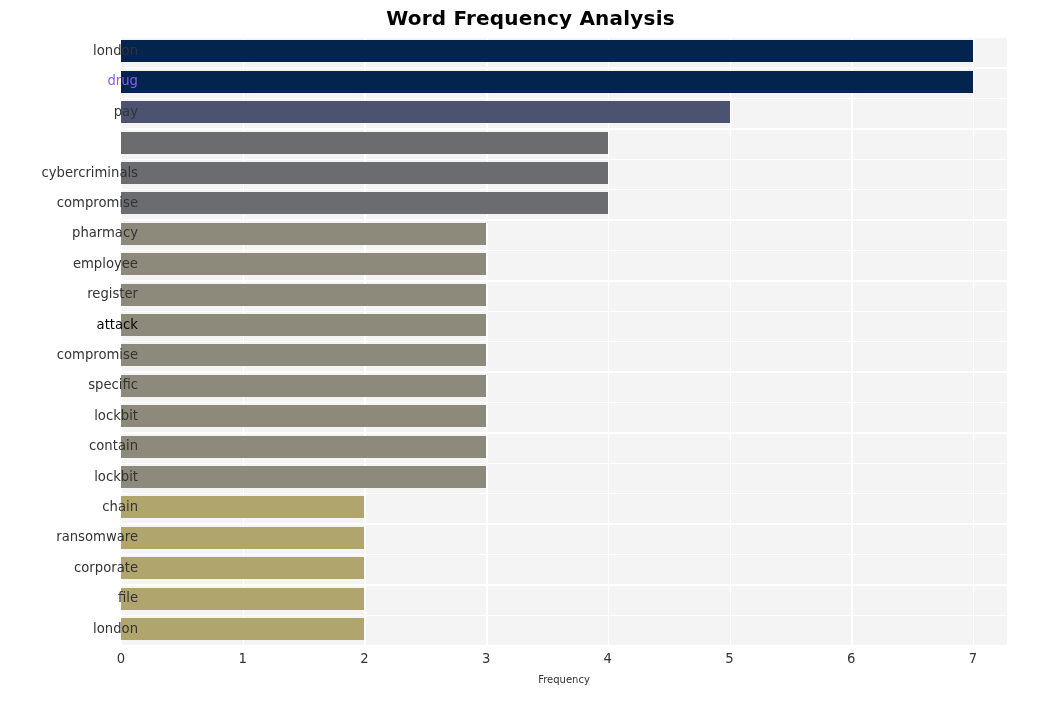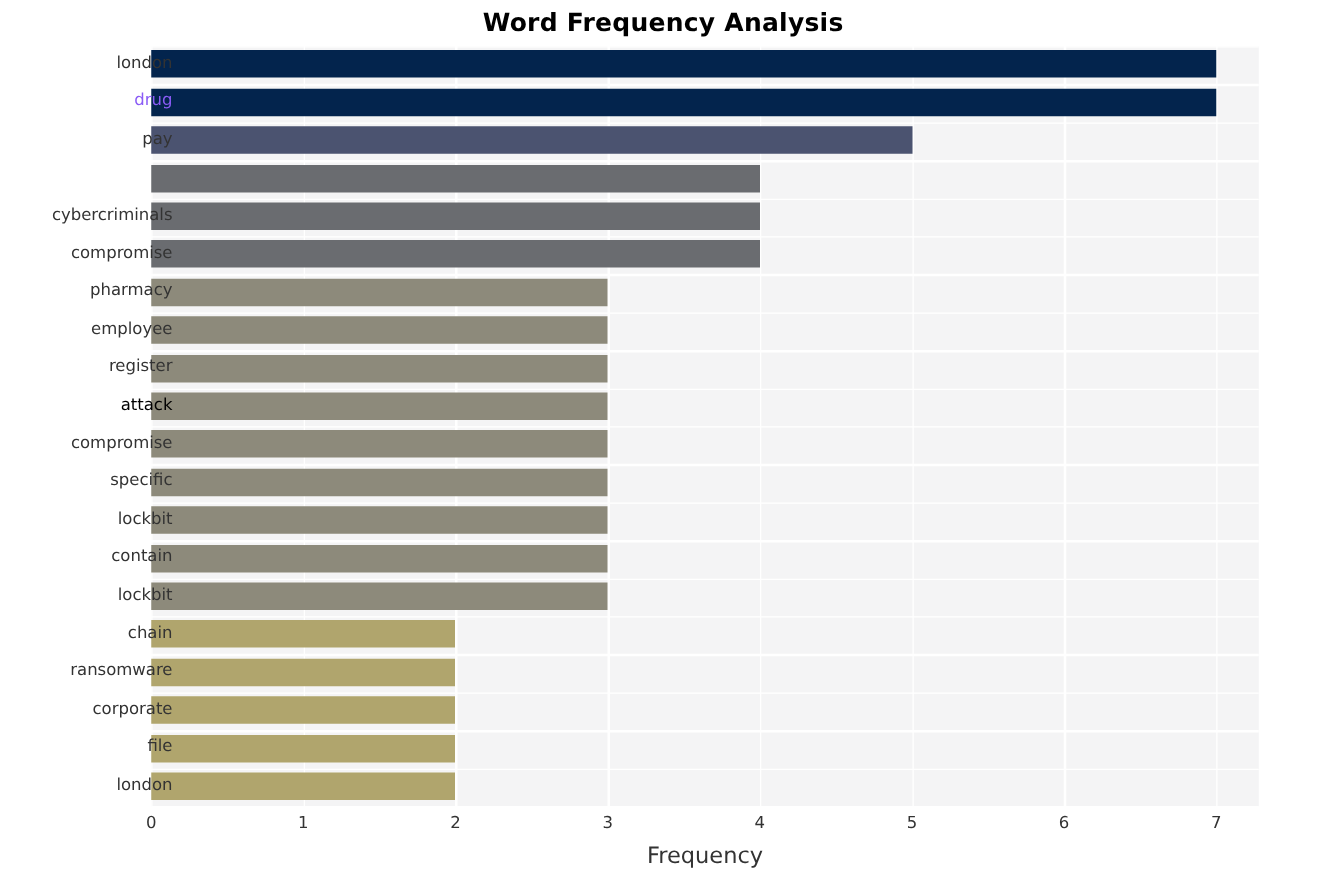--- a/index.html
+++ b/index.html
@@ -106,21 +106,21 @@
     font-size: 13.2px;
     color: #333333;
     line-height: 20px;
   }
   #xlabel {
     position: absolute;
     left: 121px;
     top: 674px;
     width: 886px;
     text-align: center;
-    font-size: 18px;
+    font-size: 10px;
     color: #333333;
   }
 </style>
 </head>
 <body>
 
 <div id="figure" style="background: rgb(255, 255, 255);">
 
   <div id="chart-title" style="color: rgb(0, 0, 0);">Word Frequency Analysis</div>
 

